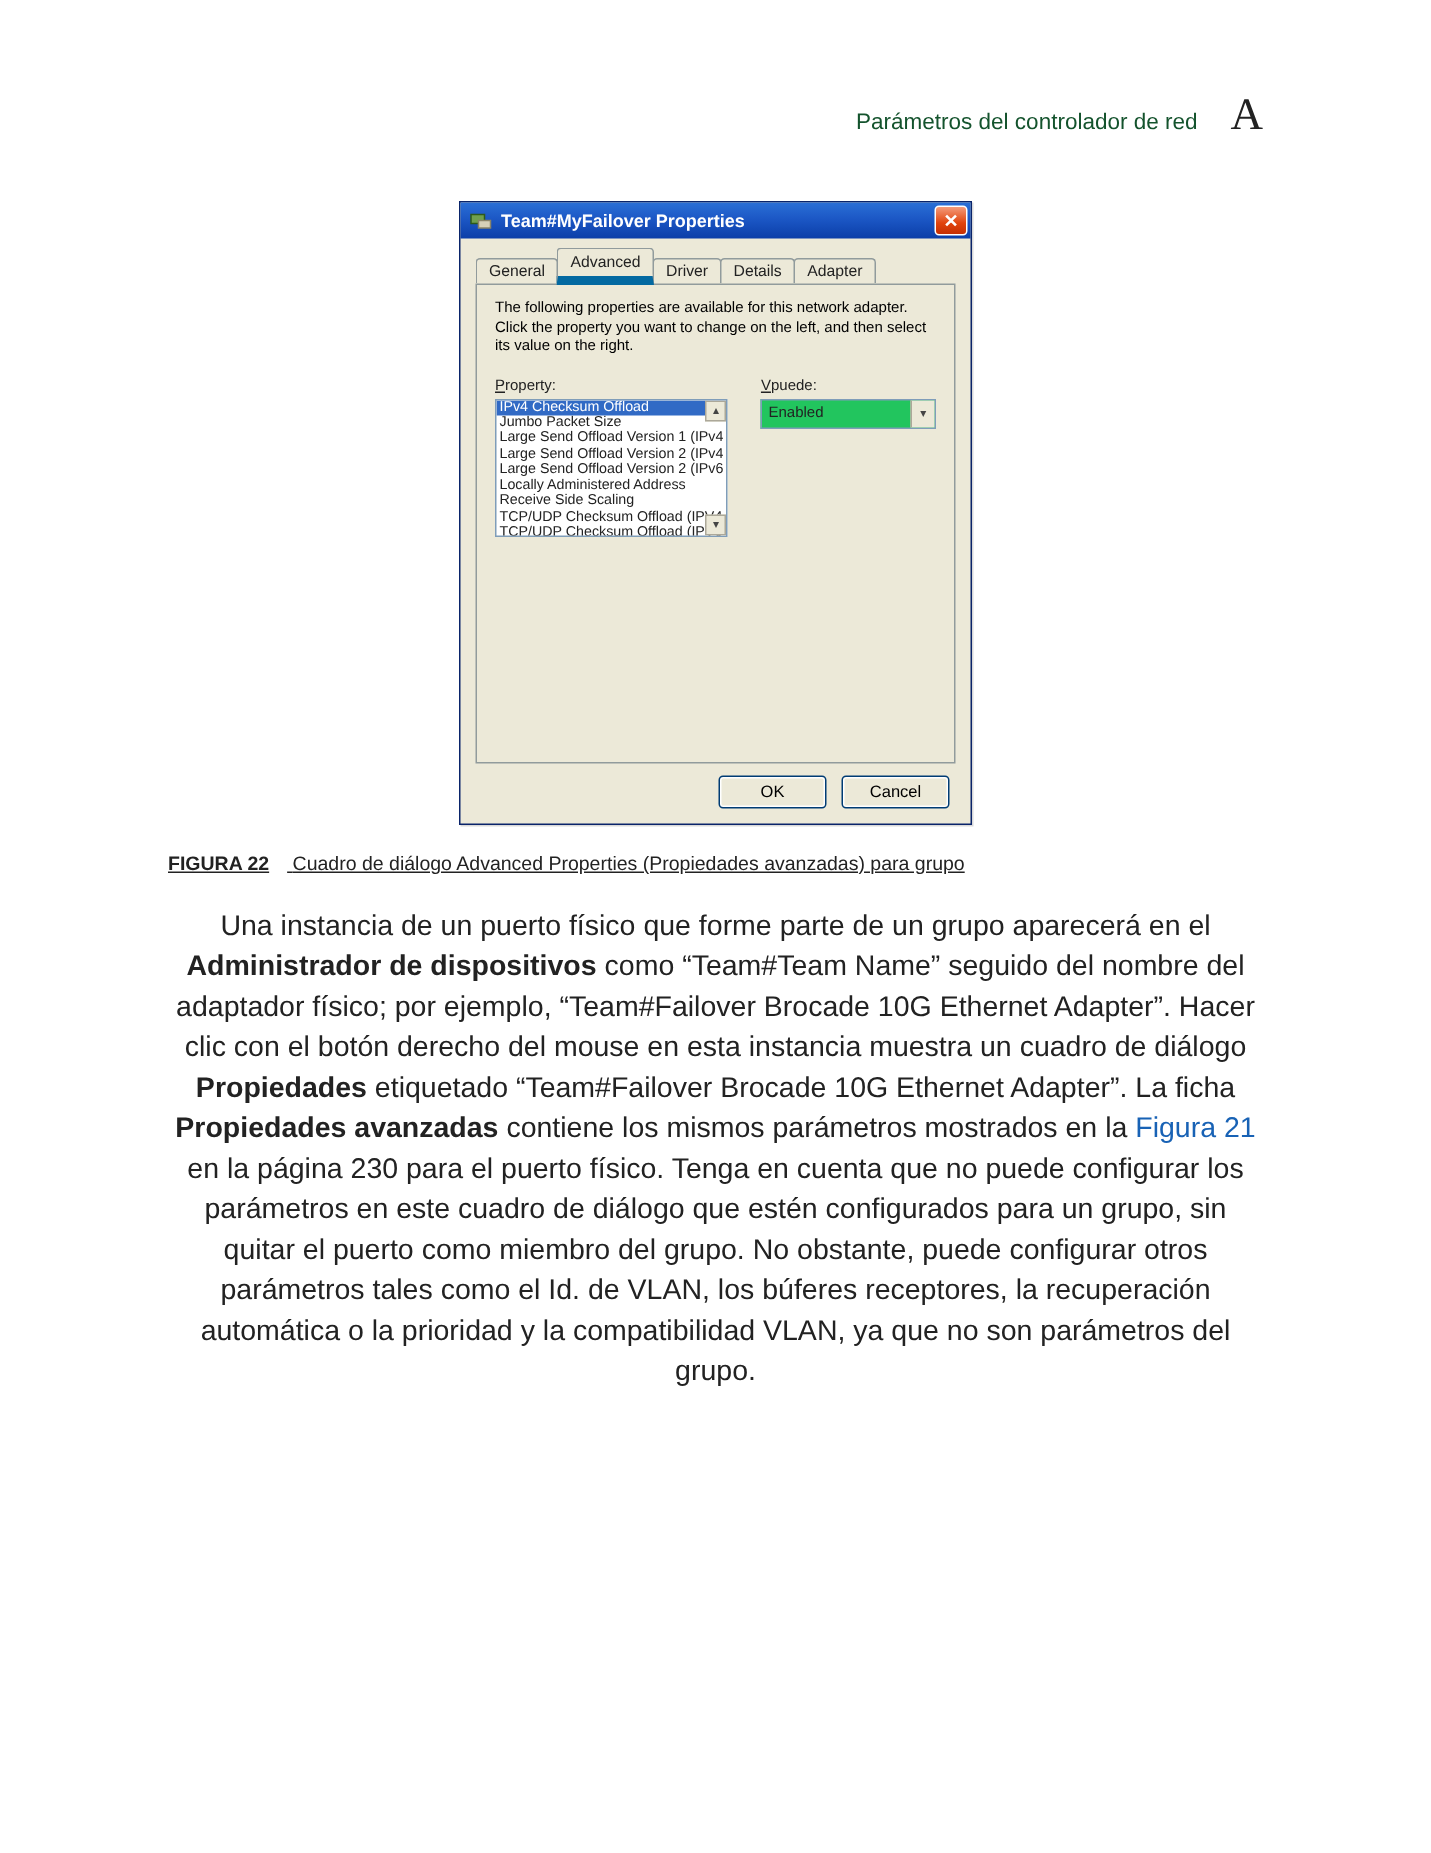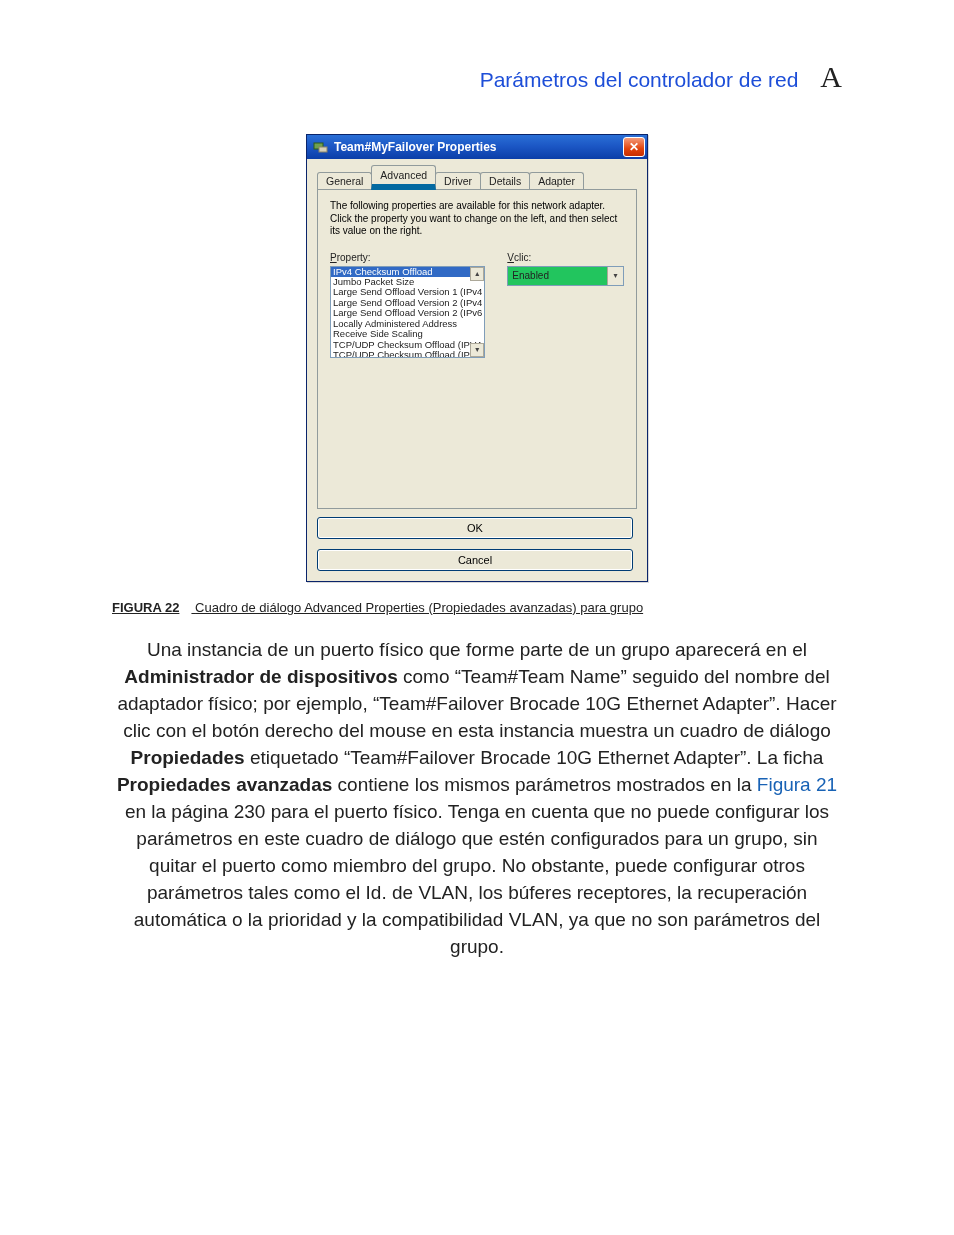--- a/index.html
+++ b/index.html
@@ -1,18 +1,18 @@
 <!DOCTYPE html>
 <html><head>
 <meta charset="utf-8">
 <style>
   html,body{margin:0;padding:0;background:#fff;font-family:Arial,Helvetica,sans-serif;color:#222;}
   .page{width:954px;height:1235px;position:relative;box-sizing:border-box;padding:60px 112px 60px 112px;}
   .header{display:flex;justify-content:flex-end;align-items:baseline;gap:22px;margin-bottom:40px;}
-  .hdr-title{font-size:21px;color:#1d4ed8;}
+  .hdr-title{font-size:15px;color:#14532d;}
   .hdr-letter{font-family:"Times New Roman",serif;font-size:30px;color:#222;}
   
   .dialog{width:340px;margin:0 auto 18px auto;border:1px solid #0A246A;background:#ECE9D8;font-family:Tahoma,Arial,sans-serif;font-size:11px;box-shadow:1px 1px 0 rgba(0,0,0,0.15);}
   .titlebar{height:24px;background:linear-gradient(to bottom,#2a6fd6 0%,#1b56c4 48%,#0b3ea8 100%);display:flex;align-items:center;padding:0 2px 0 6px;color:#fff;font-weight:bold;font-size:12px;}
   .titlebar .app-icon{width:15px;height:14px;margin-right:6px;position:relative;}
   .titlebar .app-icon svg{display:block;}
   .titlebar .title-text{flex:1;}
   .close-btn{width:20px;height:18px;background:linear-gradient(to bottom,#f49b7a,#e1430c 60%,#c62f02);border:1px solid #fff;border-radius:3px;display:flex;align-items:center;justify-content:center;color:#fff;font-weight:bold;font-size:12px;line-height:1;}
   .dlg-body{padding:10px 10px 8px 10px;}
   .tabs{display:flex;align-items:flex-end;height:20px;margin-bottom:0;font-size:10.5px;}
@@ -27,21 +27,21 @@
   .listbox{border:1px solid #7F9DB9;background:#fff;height:90px;position:relative;font-size:9.5px;padding:0;overflow:hidden;}
   .listbox .scroll-up,.listbox .scroll-down{position:absolute;right:0;width:14px;height:14px;background:#ECE9D8;border:1px solid #ACA899;display:flex;align-items:center;justify-content:center;font-size:8px;color:#444;box-sizing:border-box;}
   .listbox .scroll-up{top:0;}
   .listbox .scroll-down{bottom:0;}
   .listbox ul{list-style:none;margin:0;padding:0;}
   .listbox li{padding:0 2px;white-space:nowrap;overflow:hidden;line-height:1.1;}
   .listbox li.selected{background:#316AC5;color:#fff;}
   .combo{border:1px solid #7F9DB9;background:#22c55e;height:18px;display:flex;align-items:center;font-size:10px;position:relative;}
   .combo .combo-text{flex:1;padding:0 4px;}
   .combo .combo-btn{width:15px;height:100%;background:#ECE9D8;border-left:1px solid #ACA899;display:flex;align-items:center;justify-content:center;font-size:8px;color:#444;}
-  .dlg-buttons{display:flex;justify-content:flex-end;gap:10px;padding:8px 4px 2px 0;flex-direction:column;}
+  .dlg-buttons{display:flex;justify-content:flex-end;gap:10px;padding:8px 4px 2px 0;}
   .btn{min-width:72px;height:22px;border:1px solid #003C74;background:#ECE9D8;font-family:Tahoma,Arial,sans-serif;font-size:11px;border-radius:3px;box-shadow:inset 0 0 0 1px #fff;}
   
   .caption{font-size:13px;margin:14px 0 22px 0;text-decoration:underline;}
   .caption b{font-weight:bold;margin-right:12px;}
   
   .body-text{font-size:19px;line-height:1.42;color:#222;text-align:center;}
   .body-text .b{font-weight:600;}
   .body-text .lnk{color:#1862b5;}
   .u{text-decoration:underline;}
 </style>
@@ -95,21 +95,21 @@
                 <li>Receive Side Scaling</li>
                 <li>TCP/UDP Checksum Offload (IPV4</li>
                 <li>TCP/UDP Checksum Offload (IPV6</li>
               </ul>
               <div class="scroll-down">
                   <span>▾</span>
                 </div>
             </div>
           </div>
           <div class="col-right">
-            <div class="field-label"><span class="u">V</span><span>clic:</span></div>
+            <div class="field-label"><span class="u">V</span><span>puede:</span></div>
             <div class="combo">
               <span class="combo-text">Enabled</span>
               <span class="combo-btn">
                   <span>▾</span>
                 </span>
             </div>
           </div>
         </div>
       </div>
       <div class="dlg-buttons">

